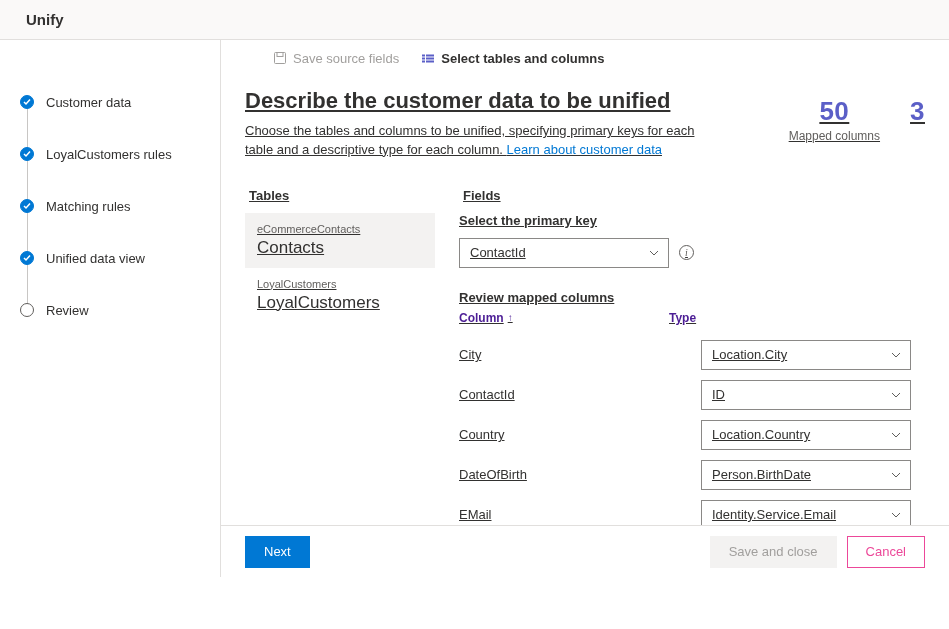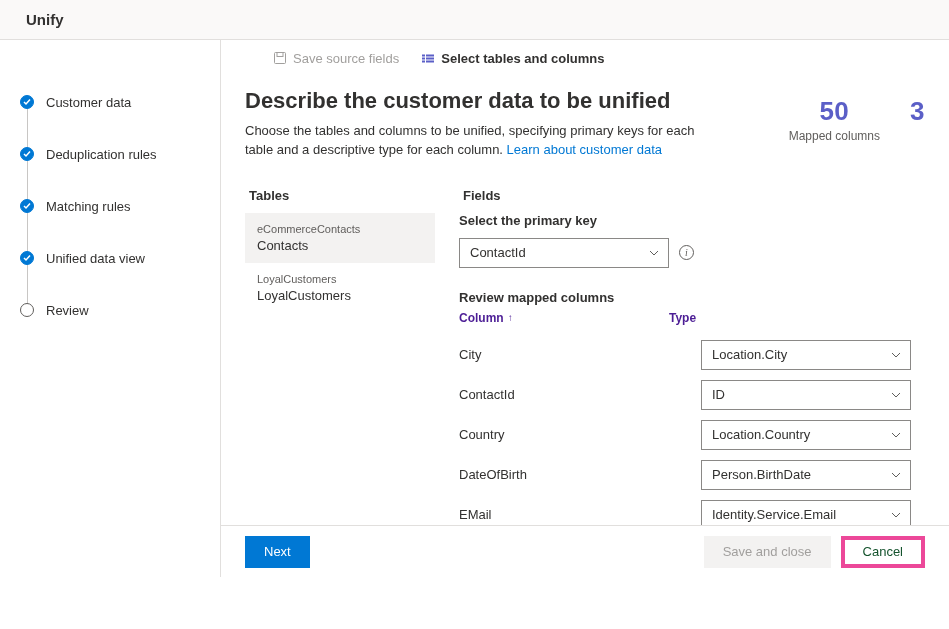--- a/index.html
+++ b/index.html
@@ -23,39 +23,39 @@
     .step:last-child .step-line { display:none; }
 
     .main { flex: 1; position: relative; display: flex; flex-direction: column; border-left: 1px solid #e1dfdd; }
 
     .top-tabs { height: 36px; display: flex; align-items: center; gap: 18px; padding-left: 50px; border-bottom: 0; }
     .top-tab { display: flex; align-items: center; gap: 6px; font-size: 13px; padding: 4px 2px; cursor: pointer; }
     .top-tab.disabled { color: #a19f9d; cursor: default; }
     .top-tab.active { font-weight: 600; color: #323130; }
     .tab-icon { width: 14px; height: 14px; display: inline-flex; align-items: center; justify-content: center; }
 
-    .content-scroll { flex: 1; overflow-y: auto; padding: 0 24px 20px 24px; position: relative; }
+    .content-scroll { flex: 1; overflow-y: auto; padding: 0 24px 20px 24px; position: relative; text-decoration: underline; }
 
     .page-head { display: flex; justify-content: space-between; align-items: flex-start; padding: 12px 0 4px 0; }
     .page-title { font-size: 22px; font-weight: 700; margin-bottom: 8px; }
     .page-desc { font-size: 13px; color: #323130; max-width: 480px; line-height: 1.45; }
     .page-desc a { color: #0078d4; text-decoration: none; }
 
     .stats { display: flex; gap: 30px; padding-top: 8px; }
     .stat { text-align: center; }
     .stat-num { font-size: 26px; font-weight: 600; color: #5b5fc7; letter-spacing: .5px; }
     .stat-label { font-size: 12px; color: #605e5c; margin-top: 2px; }
 
     .cols { display: flex; margin-top: 18px; gap: 0; }
     .tables-col { width: 190px; }
     .col-head { font-size: 13px; font-weight: 600; padding: 6px 0 10px 4px; }
     .table-item { padding: 10px 12px; cursor: pointer; }
     .table-item.selected { background: #f3f2f1; }
     .table-src { font-size: 11px; color: #605e5c; margin-bottom: 3px; }
-    .table-name { font-size: 13px; color: #323130; }
+    .table-name { font-size: 17px; color: #323130; }
 
     .fields-col { flex: 1; padding-left: 24px; }
     .fields-label { font-size: 13px; font-weight: 600; margin-bottom: 10px; }
     .pk-row { display: flex; align-items: center; gap: 10px; margin-bottom: 22px; }
     .select { position: relative; width: 210px; height: 30px; border: 1px solid #8a8886; display: flex; align-items: center; padding: 0 26px 0 10px; font-size: 13px; background: #fff; cursor: pointer; }
     .select .chev { position: absolute; right: 8px; top: 8px; }
     .info-icon { width: 15px; height:15px; border:1px solid #605e5c; border-radius:50%; display:inline-flex; align-items:center; justify-content:center; font-size:10px; font-style: italic; font-family: serif; color:#605e5c; cursor: default; }
 
     .review-title { font-size: 13px; font-weight: 600; }
     .grid-head { display: flex; padding: 6px 0 10px 0; font-size: 12px; font-weight: 600; color: #4c1d95; }
@@ -63,21 +63,21 @@
     .gh-type { width: 210px; }
     .sort-arrow { font-size: 10px; }
 
     .grid-row { display: flex; align-items: center; height: 40px; gap: 32px; }
     .grid-cell-col { width: 210px; font-size: 13px; }
     .grid-cell-type { width: 210px; }
 
     .footer { height: 52px; border-top: 1px solid #e1dfdd; display: flex; align-items: center; padding: 0 24px; }
     .btn { height: 32px; padding: 0 18px; font-size: 13px; border: 1px solid transparent; cursor: pointer; display: inline-flex; align-items: center; }
     .btn-primary { background: #0078d4; color: #fff; border-color: #0078d4; }
-    .btn-secondary { background: #fff; color: #14532d; border: 4px solid #ec4899; }
+    .btn-secondary { background: #fff; color: #ec4899; border: 1px solid #ec4899; }
     .btn-disabled { background: #f3f2f1; color: #a19f9d; border-color: #f3f2f1; cursor: default; }
     .footer-spacer { flex: 1; }
     .footer .btn + .btn { margin-left: 10px; }
 
     
     .content-scroll::-webkit-scrollbar { width: 10px; }
     .content-scroll::-webkit-scrollbar-thumb { background: #c8c6c4; border-radius: 4px; }
   </style>
 </head>
 <body>
@@ -98,21 +98,21 @@
           </span>
         <span class="step-label">Customer data</span>
         <span class="step-line"></span>
       </li>
       <li class="step">
         <span class="step-dot done">
             <svg width="8" height="8" viewBox="0 0 8 8">
               <path d="M1 4 L3 6 L7 1.5" stroke="#fff" stroke-width="1.5" fill="none"></path>
             </svg>
           </span>
-        <span class="step-label">Deduplication rules</span>
+        <span class="step-label">LoyalCustomers rules</span>
         <span class="step-line"></span>
       </li>
       <li class="step">
         <span class="step-dot done">
             <svg width="8" height="8" viewBox="0 0 8 8">
               <path d="M1 4 L3 6 L7 1.5" stroke="#fff" stroke-width="1.5" fill="none"></path>
             </svg>
           </span>
         <span class="step-label">Matching rules</span>
         <span class="step-line"></span>

